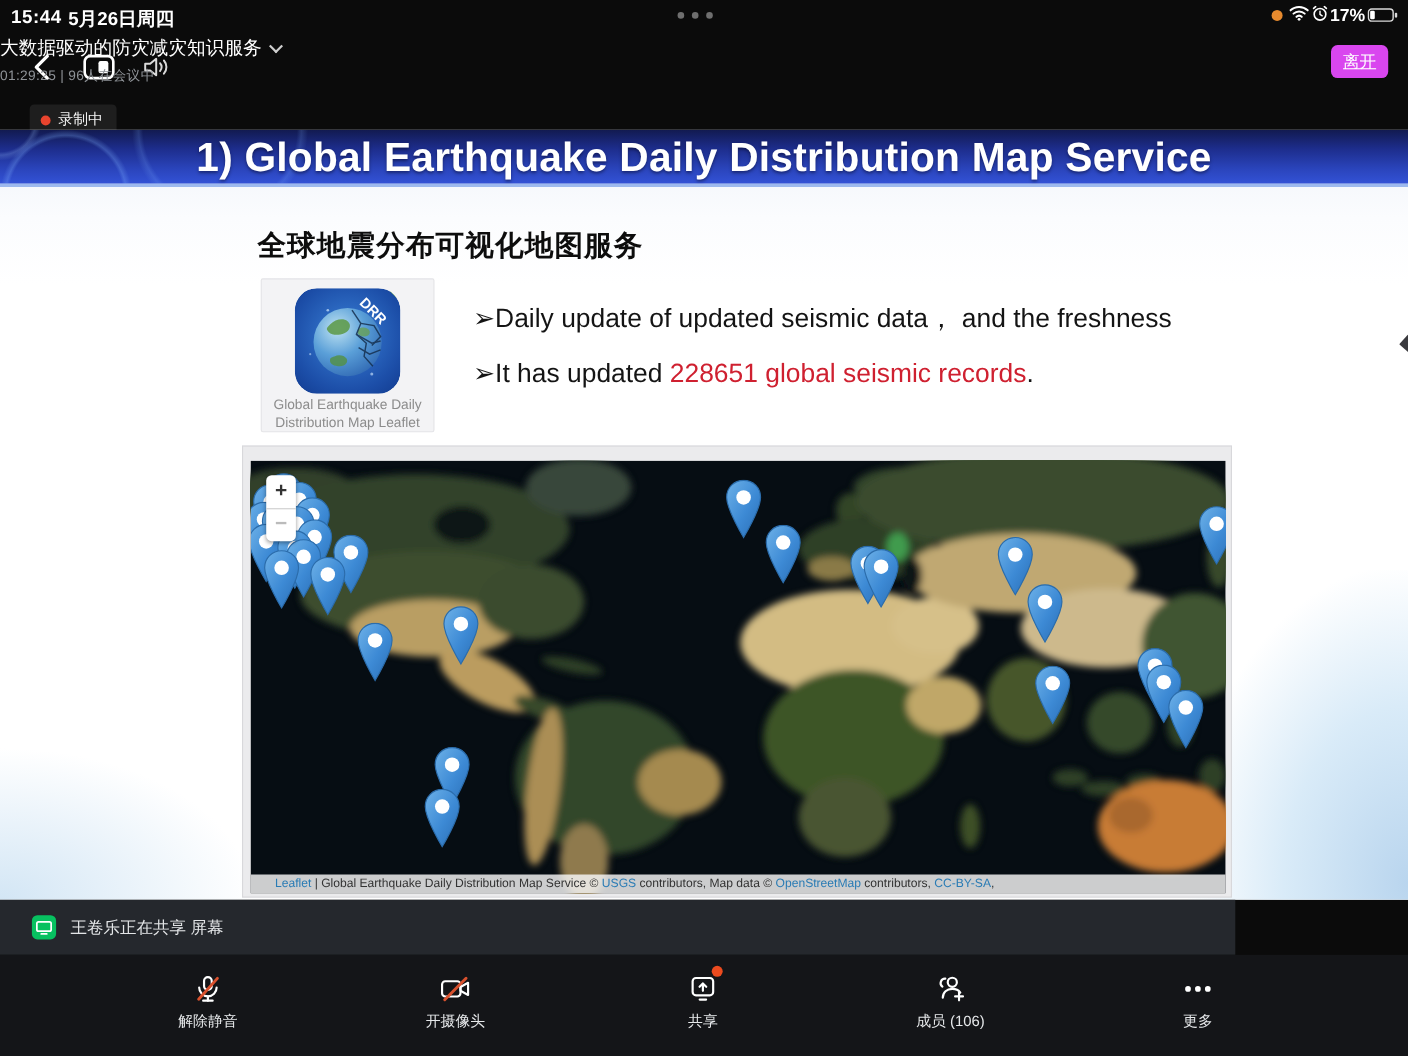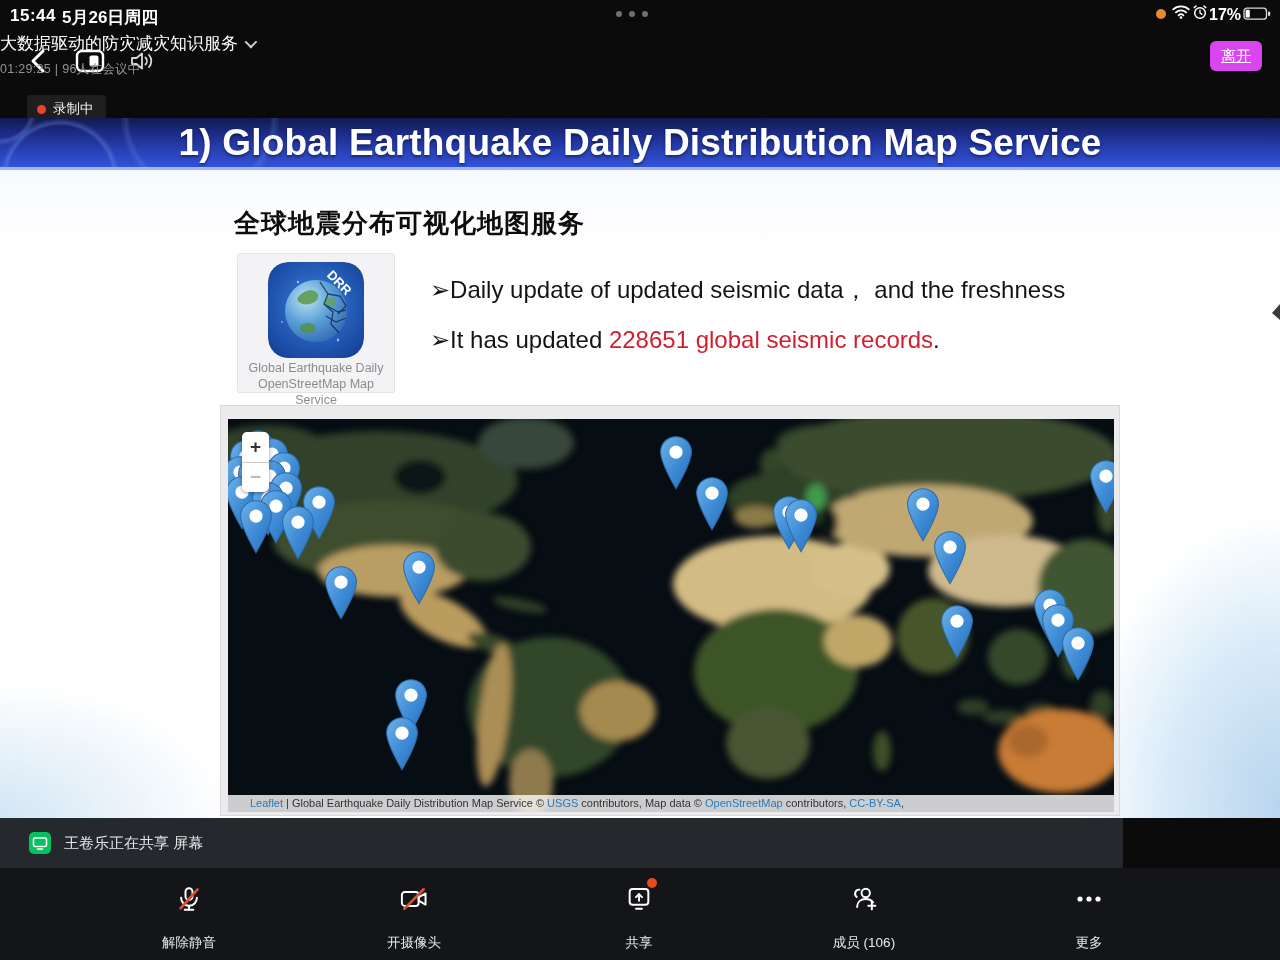--- a/index.html
+++ b/index.html
@@ -74,21 +74,21 @@
 
   
   .sharebar { position:absolute; left:0; top:818px; width:1123px; height:50px; background:#25282d; display:flex; align-items:center; }
   .share-ic { width:22px; height:22px; margin-left:29px; background:#07c160; border-radius:5px; display:flex; align-items:center; justify-content:center; }
   .share-msg { margin-left:13px; color:#e3e5e7; font-size:15px; }
 
   
   .toolbar { position:absolute; left:0; top:868px; width:1280px; height:92px; background:#141518; }
   .titem { position:absolute; top:14px; transform:translateX(-50%); display:flex; flex-direction:column; align-items:center; width:140px; }
   .ticon { position:relative; height:34px; display:flex; align-items:center; justify-content:center; }
-  .tlabel { margin-top:18px; color:#e6e8ea; font-size:13.5px; white-space:nowrap; }
+  .tlabel { margin-top:4px; color:#e6e8ea; font-size:13.5px; white-space:nowrap; }
   .notif-dot { position:absolute; right:-4px; top:-4px; width:10px; height:10px; border-radius:50%; background:#ec4b1f; }
 </style>
 </head>
 <body>
 
 <svg width="0" height="0" style="position:absolute">
   <defs>
     <linearGradient id="pingrad" x1="0" y1="0" x2="1" y2="1">
       <stop offset="0" stop-color="#6db1e8"></stop>
         <stop offset=".55" stop-color="#3d8ad5"></stop>
@@ -208,21 +208,21 @@
               <path d="M60 32l12 2 6 10-8 8"></path>
               <path d="M56 42l14 8 8-2"></path>
               <path d="M58 54l10 6 10-4"></path>
             </g>
             <rect x="34" y="-22" width="92" height="17" transform="rotate(45 70 16)" fill="#77b24a"></rect>
           </g>
           <text x="71" y="25" transform="rotate(45 71 21)" text-anchor="middle" font-size="13" font-weight="bold" fill="#fff">DRR</text>
         </svg>
       </div>
       <div class="app-caption">Global Earthquake Daily</div>
-      <div class="app-caption">OpenStreetMap Map Service</div>
+      <div class="app-caption">Distribution Map Leaflet</div>
     </div>
 
     <div class="bullets">
       <div class="b-line">➢Daily update of updated seismic data， and the freshness</div>
       <div class="b-line b2"><span>➢It has updated </span><span class="hl-red">228651 global seismic records</span><span>.</span></div>
     </div>
 
     <div class="map-frame">
       <div class="map">
         <svg class="world" viewBox="0 0 886 393" preserveAspectRatio="none">

